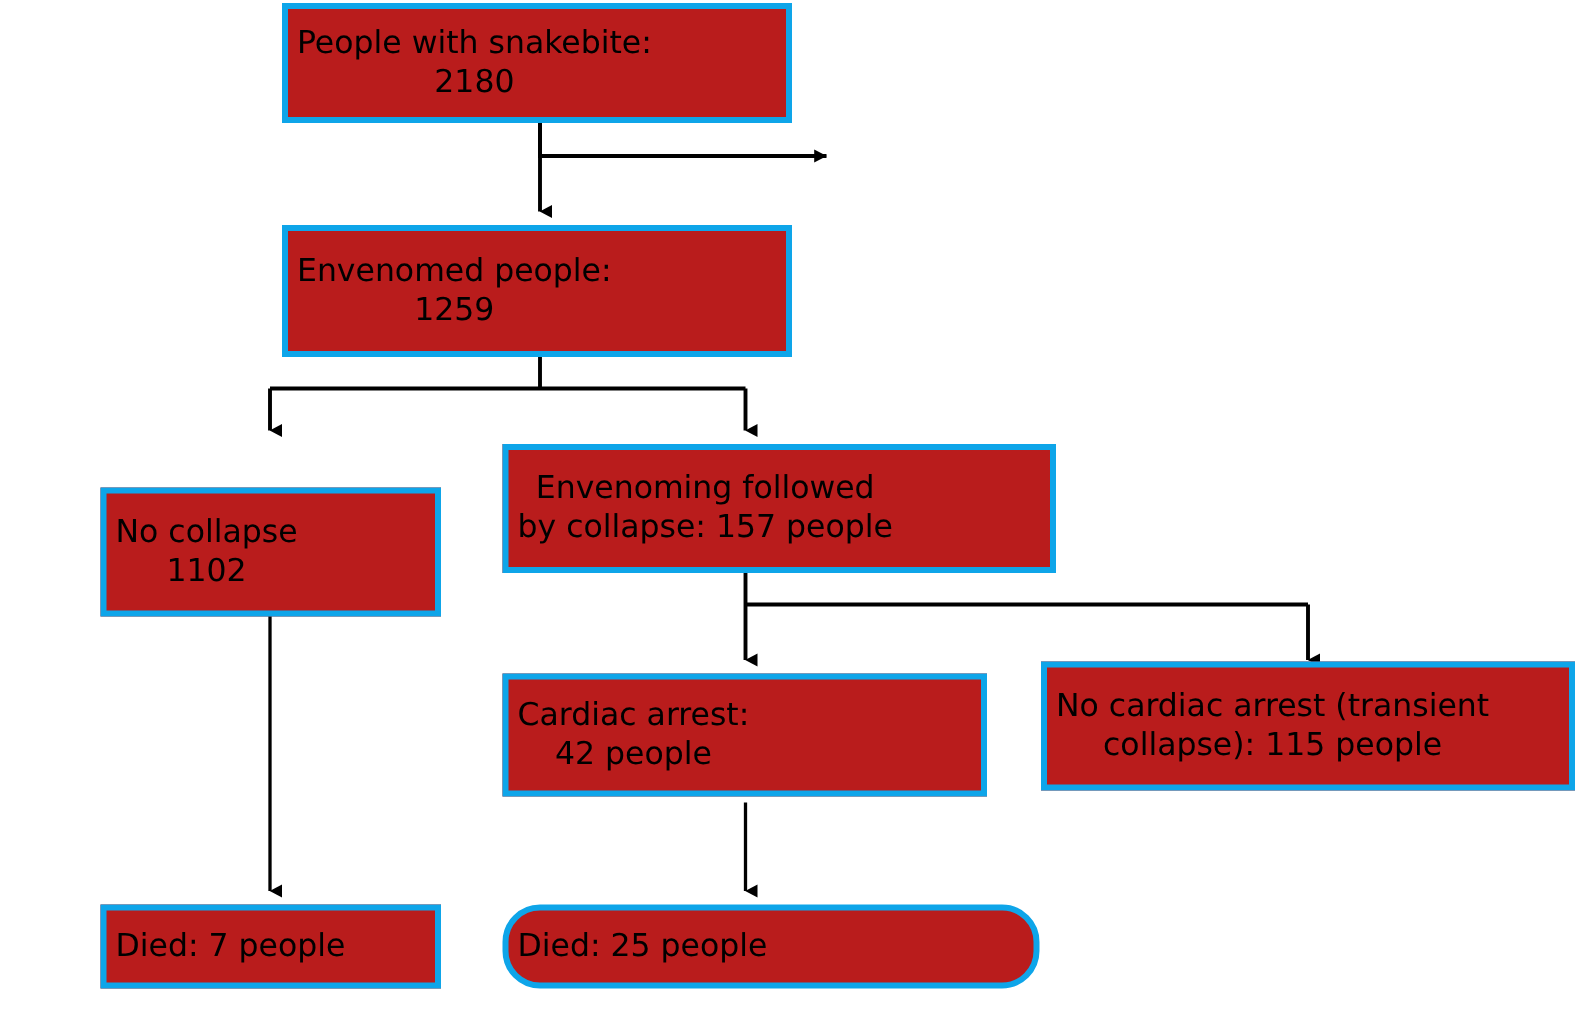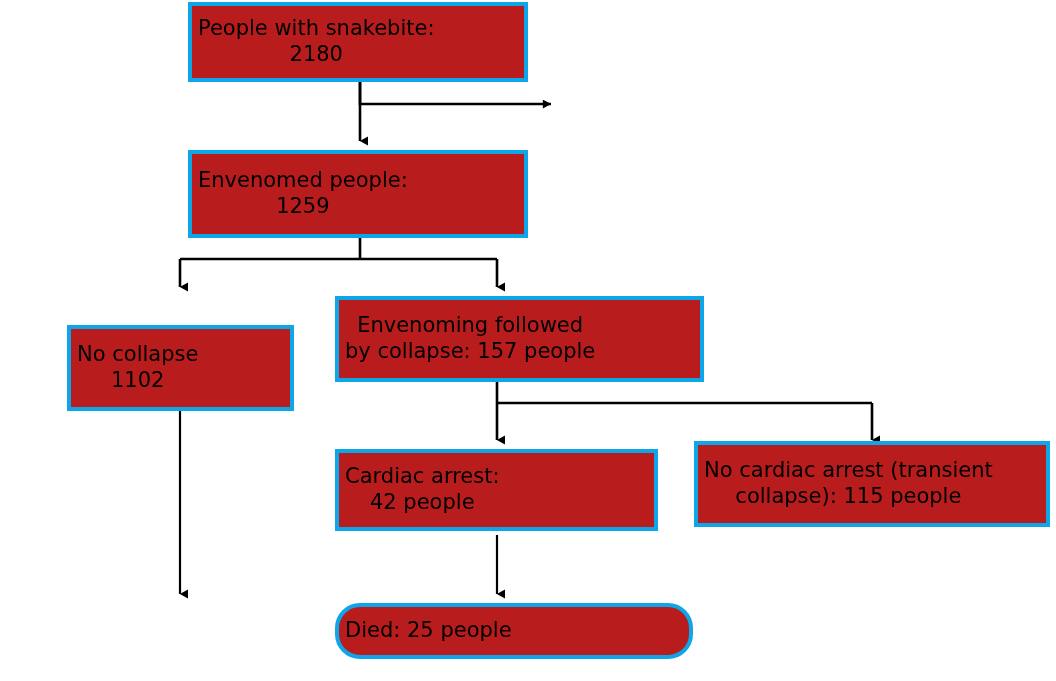--- a/index.html
+++ b/index.html
@@ -120,18 +120,21 @@
   <div class="node" id="node-cardiac-arrest">
     <span class="label">Cardiac arrest:
 42 people</span>
   </div>
 
   <div class="node" id="node-no-cardiac-arrest">
     <span class="label">No cardiac arrest (transient
 collapse): 115 people</span>
   </div>
 
+  <div class="node" id="node-died-7">
+    <span class="label">Died: 7 people</span>
+  </div>
 
   <div class="node" id="node-died-25">
     <span class="label">Died: 25 people</span>
   </div>
 
 </div>
 
 </body></html>

